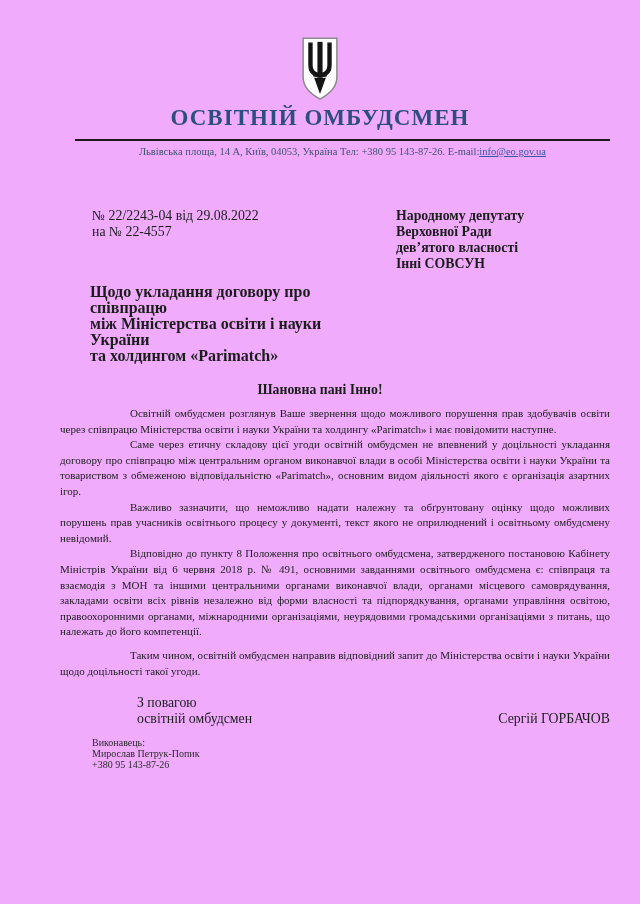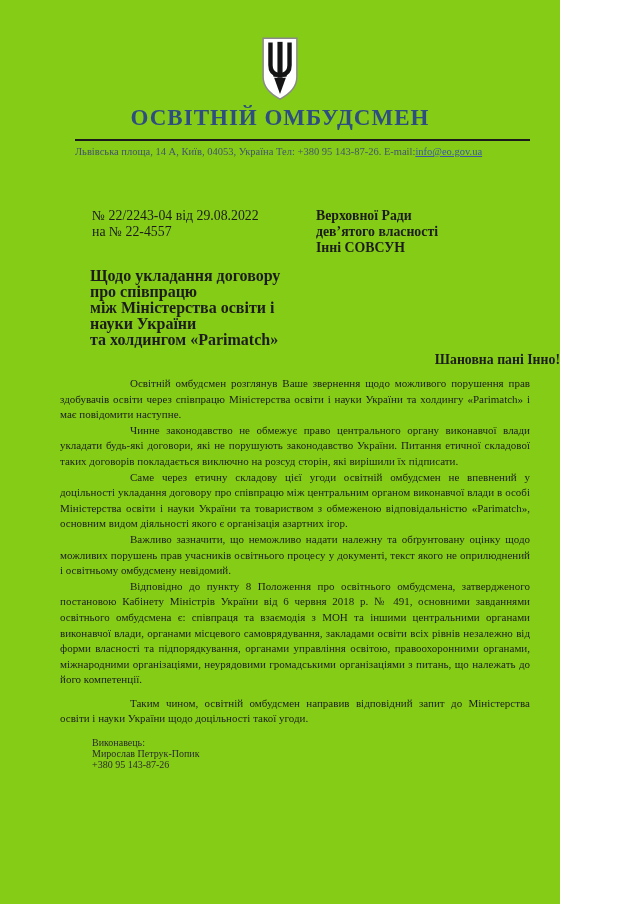--- a/index.html
+++ b/index.html
@@ -1,19 +1,19 @@
 <!DOCTYPE html>
 <html><head>
 <meta charset="utf-8">
 <style>
   html,body{margin:0;padding:0;background:#ffffff;}
   .page{
     position:relative;
-    width:560px;height:904px;
-    background:#84cc16;
+    width:640px;height:904px;
+    background:#f0abfc;
     font-family:"Liberation Serif","DejaVu Serif",serif;
     color:#1c1c1c;
     overflow:hidden;
   }
   
   .emblem{display:block;margin:36px auto 2px auto;width:46px;height:66px;}
   .org-title{
     text-align:center;
     font-weight:bold;
     font-size:23px;
@@ -22,21 +22,21 @@
     line-height:28px;
     margin-top:2px;
   }
   .header-rule{
     border:none;
     border-top:2.5px solid #1b1b1b;
     margin:7px 30px 0 75px;
   }
   .contact-line{
     margin:4px 30px 0 75px;
-    text-align:left;
+    text-align:center;
     font-size:10.5px;
     line-height:13px;
     color:#44536e;
     white-space:nowrap;
   }
   .contact-line a{color:#3a57a8;text-decoration:underline;}
   
   .ref-row{
     display:flex;
     justify-content:space-between;
@@ -47,22 +47,22 @@
   .recipient{width:214px;font-weight:bold;}
   
   .subject{
     margin:6px 260px 0 90px;
     font-weight:bold;
     font-size:16px;
     line-height:16px;
   }
   
   .salutation{
-    margin-top:4px;
-    text-align:right;
+    margin-top:18px;
+    text-align:center;
     font-weight:bold;
     font-size:13.8px;
     line-height:16px;
   }
   
   .letter-body{
     margin:8px 30px 0 60px;
     font-size:11px;
     line-height:15.6px;
     text-align:justify;
@@ -105,43 +105,50 @@
   <hr class="header-rule">
 
   <div class="contact-line"><span>Львівська площа, 14 А, Київ, 04053, Україна  Тел: +380 95 143-87-26. E-mail:</span><a href="#">info@eo.gov.ua</a></div>
 
   <div class="ref-row">
     <div class="ref-block">
       <div>№ 22/2243-04 від 29.08.2022</div>
       <div>на № 22-4557</div>
     </div>
     <div class="recipient">
+      <div>Народному депутату</div>
       <div>Верховної Ради</div>
       <div>дев’ятого власності</div>
       <div>Інні СОВСУН</div>
     </div>
   </div>
 
   <div class="subject">
     <div>Щодо укладання договору про співпрацю</div>
     <div>між Міністерства освіти і науки України</div>
     <div>та холдингом «Parimatch»</div>
   </div>
 
   <div class="salutation">Шановна пані Інно!</div>
 
   <div class="letter-body">
     <p>Освітній омбудсмен розглянув Ваше звернення щодо можливого порушення прав здобувачів освіти через співпрацю Міністерства освіти і науки України та холдингу «Parimatch» і має повідомити наступне.</p>
-    <p>Чинне законодавство не обмежує право центрального органу виконавчої влади укладати будь-які договори, які не порушують законодавство України. Питання етичної складової таких договорів покладається виключно на розсуд сторін, які вирішили їх підписати.</p>
     <p>Саме через етичну складову цієї угоди освітній омбудсмен не впевнений у доцільності укладання договору про співпрацю між центральним органом виконавчої влади в особі Міністерства освіти і науки України та товариством з обмеженою відповідальністю «Parimatch», основним видом діяльності якого є організація азартних ігор.</p>
     <p>Важливо зазначити, що неможливо надати належну та обґрунтовану оцінку щодо можливих порушень прав учасників освітнього процесу у документі, текст якого не оприлюднений і освітньому омбудсмену невідомий.</p>
     <p>Відповідно до пункту 8 Положення про освітнього омбудсмена, затвердженого постановою Кабінету Міністрів України від 6 червня 2018 р. № 491, основними завданнями освітнього омбудсмена є: співпраця та взаємодія з МОН та іншими центральними органами виконавчої влади, органами місцевого самоврядування, закладами освіти всіх рівнів незалежно від форми власності та підпорядкування, органами управління освітою, правоохоронними органами, міжнародними організаціями, неурядовими громадськими організаціями з питань, що належать до його компетенції.</p>
     <p class="gap-before">Таким чином, освітній омбудсмен направив відповідний запит до Міністерства освіти і науки України щодо доцільності такої угоди.</p>
   </div>
 
+  <div class="closing">
+    <div>З повагою</div>
+    <div class="closing-row">
+      <span>освітній омбудсмен</span>
+      <span>Сергій ГОРБАЧОВ</span>
+    </div>
+  </div>
 
   <div class="executor">
     <div>Виконавець:</div>
     <div>Мирослав Петрук-Попик</div>
     <div>+380 95 143-87-26</div>
   </div>
 
 </div>
 
 </body></html>

